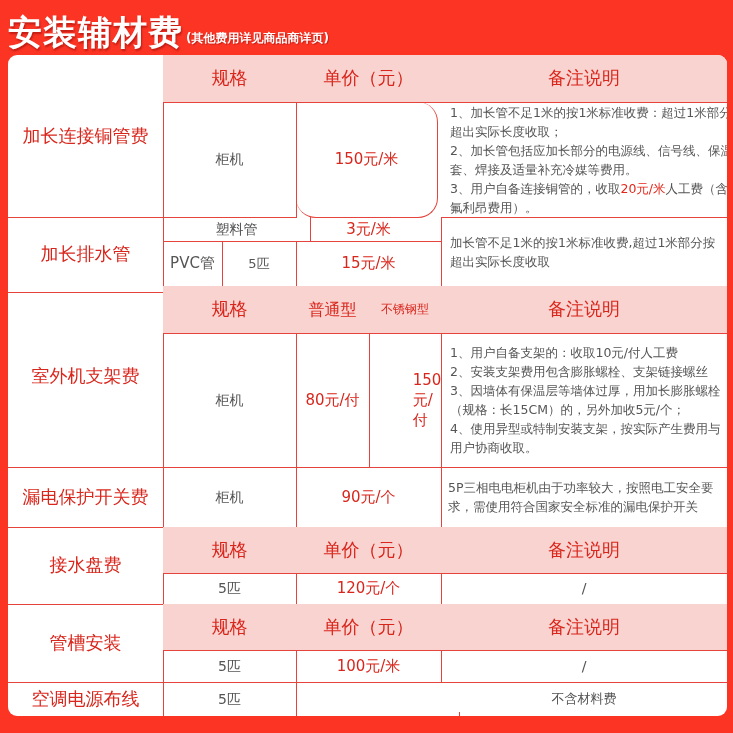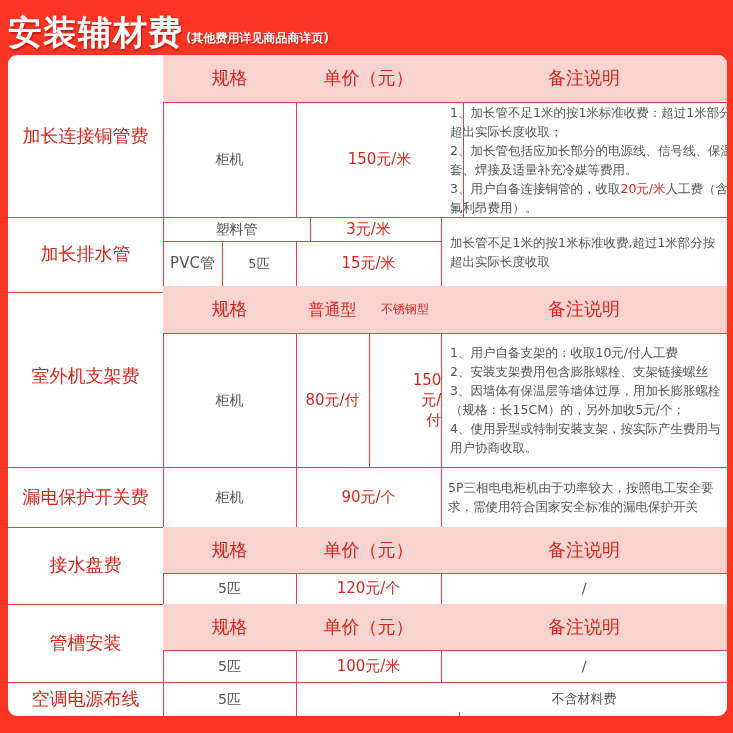--- a/index.html
+++ b/index.html
@@ -20,21 +20,21 @@
   .title-sub {
     color: #fff; font-size: 12px; font-weight: bold; margin-left: 3px;
     margin-bottom: 5px; text-shadow: 1px 1px 1px rgba(120,0,0,0.4);
   }
   .card {
     position: absolute; left: 8px; top: 55px; width: 719px; height: 661px;
     background: #fff; border-radius: 9px; overflow: hidden;
   }
   .cell {
     position: absolute; display: flex; align-items: center; justify-content: center;
-    text-align: right; border-right: 1px solid #e5433b; border-bottom: 1px solid #e5433b;
+    text-align: left; border-right: 1px solid #e5433b; border-bottom: 1px solid #e5433b;
     color: #555; font-size: 14px; line-height: 1.35;
   }
   .hdr { background: #f8d3d0; color: #d9261c; font-size: 18px; }
   .cat { color: #d9261c; font-size: 18px; }
   .price { color: #d9261c; font-size: 15px; }
   .note {
     justify-content: flex-start; text-align: left; padding: 0 6px 0 9px;
     font-size: 12.5px; line-height: 19px; color: #555;
   }
   .note .red { color: #e3261b; }
@@ -48,21 +48,21 @@
   <span class="title-sub">(其他费用详见商品商详页)</span>
 </div>
 
 <div class="card">
 
   <div class="cell cat" style="left:0;top:0;width:156px;height:163px;">加长连接铜管费</div>
   <div class="cell hdr" style="left:155px;top:0;width:134px;height:48px;">规格</div>
   <div class="cell hdr" style="left:288px;top:0;width:146px;height:48px;">单价（元）</div>
   <div class="cell hdr noborder-r" style="left:433px;top:0;width:286px;height:48px;">备注说明</div>
   <div class="cell" style="left:155px;top:47px;width:134px;height:116px;">柜机</div>
-  <div class="cell price" style="left:288px;top:47px;width:168px;height:116px;">150元/米</div>
+  <div class="cell price" style="left:288px;top:47px;width:142px;height:116px;border-radius:20px;">150元/米</div>
   <div class="cell note noborder-r" style="left:433px;top:47px;width:320px;height:116px;">
     <div>
       <div>1、加长管不足1米的按1米标准收费：超过1米部分按超出实际长度收取；</div>
       <div>2、加长管包括应加长部分的电源线、信号线、保温套、焊接及适量补充冷媒等费用。</div>
       <div><span>3、用户自备连接铜管的，收取</span><span class="red">20元/米</span><span>人工费（含补加氟利昂费用）。</span></div>
     </div>
   </div>
 
   <div class="cell cat" style="left:0;top:162px;width:156px;height:76px;">加长排水管</div>
   <div class="cell" style="left:155px;top:162px;width:148px;height:25px;">塑料管</div>

